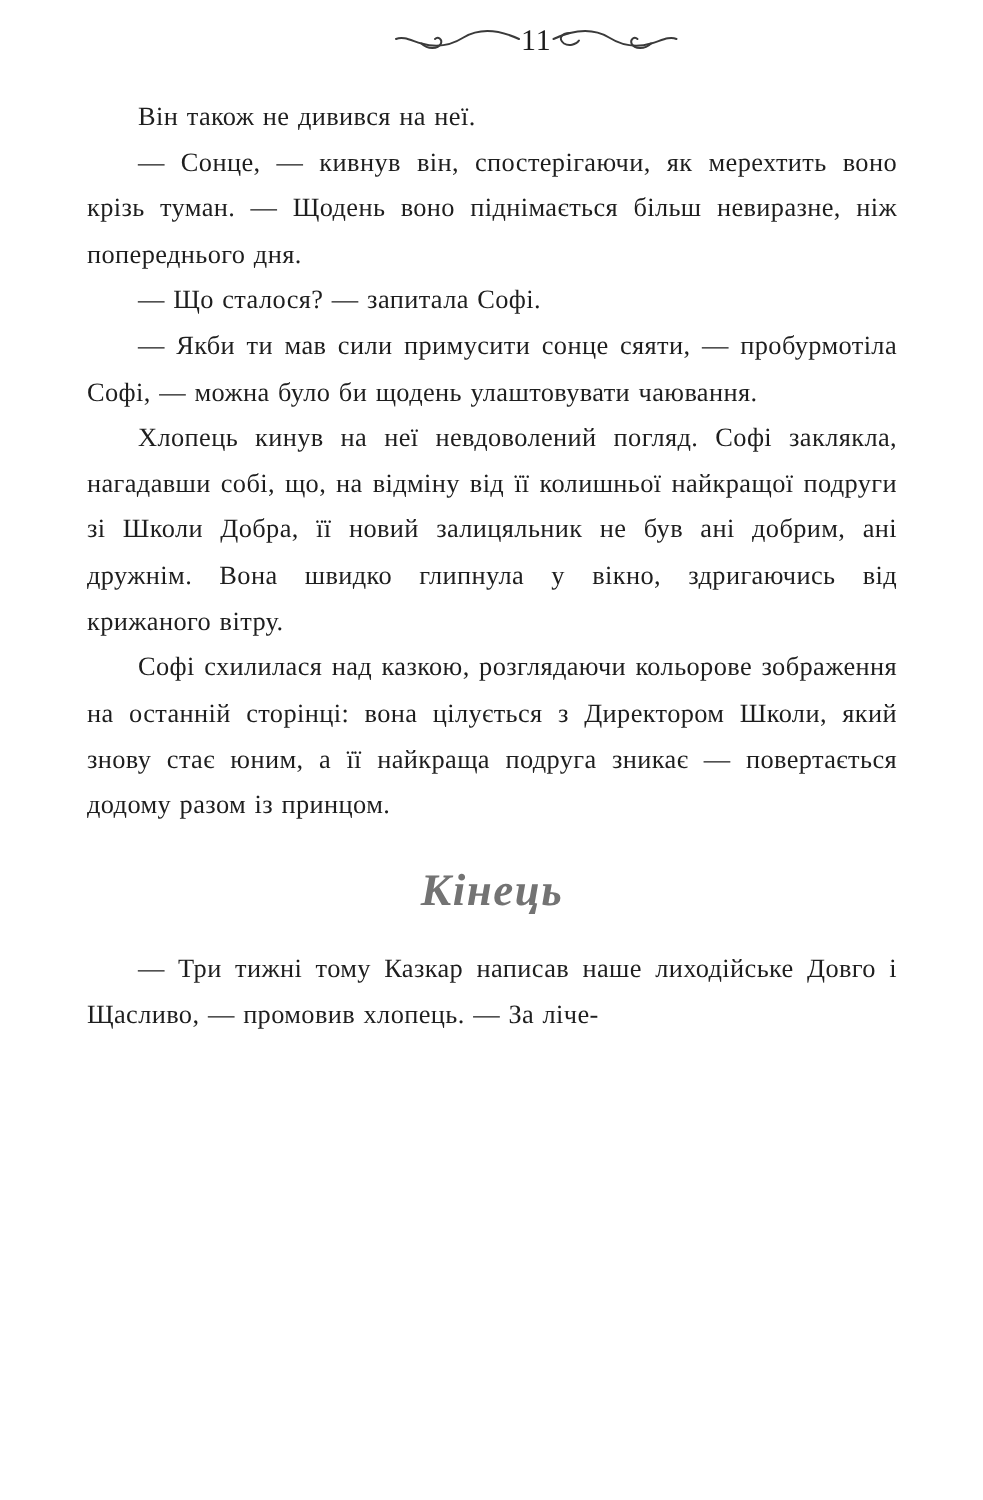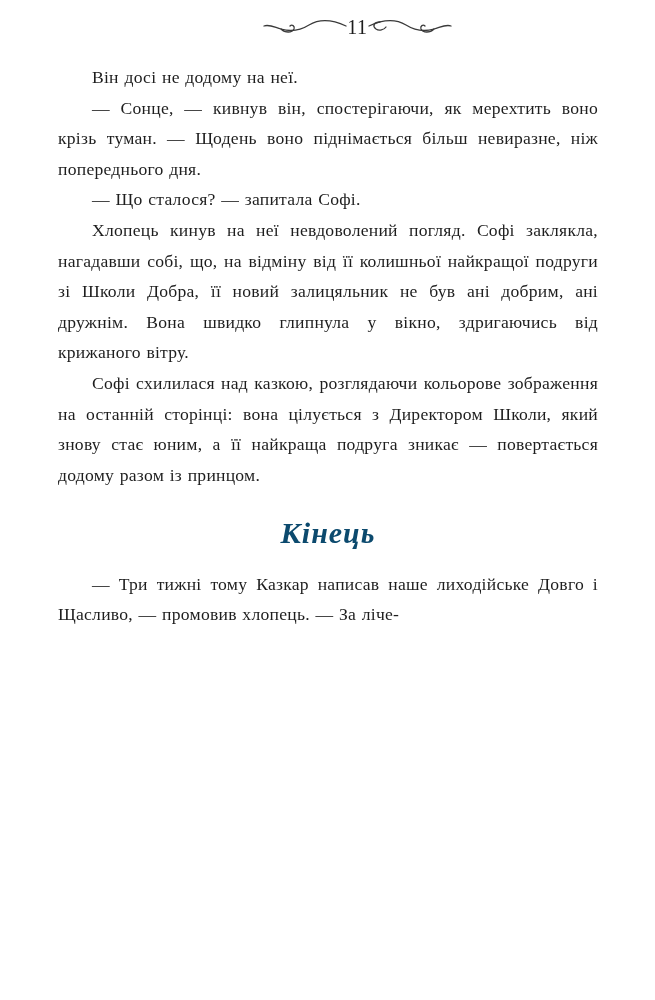--- a/index.html
+++ b/index.html
@@ -64,21 +64,21 @@
     text-indent: 0;
   }
 
   
   .chapter-title {
     margin: 16px 0 10px 0;
     text-align: center;
     font-size: 30px;
     font-style: italic;
     font-family: "Liberation Serif", "DejaVu Serif", serif;
-    color: #0c4a6e;
+    color: #737373;
     letter-spacing: 1px;
   }
 
   .after-title {
     margin-top: 6px;
   }
 </style>
 </head>
 <body>
 
@@ -99,23 +99,24 @@
         <svg class="orn" width="86" height="20" viewBox="0 0 86 20" aria-hidden="true">
           <path d="M1 9 C16 2, 28 2, 38 8 C46 13, 56 15, 66 12 C73 10, 78 7, 83 9" fill="none" stroke="#3a3a3a" stroke-width="1.3" stroke-linecap="round"></path>
           <path d="M66 12 C62 16, 55 16, 53 12 C52 9, 55 7, 57 9" fill="none" stroke="#3a3a3a" stroke-width="1.3" stroke-linecap="round"></path>
           <path d="M12 5 C6 5, 4 9, 8 12 C11 14, 16 13, 18 10" fill="none" stroke="#3a3a3a" stroke-width="1.3" stroke-linecap="round"></path>
         </svg>
       </span>
     </div>
   </div>
 
   <div class="body-text">
-    <p class="indent">Він досі не додому на неї.</p>
+    <p class="indent">Він також не дивився на неї.</p>
     <p class="indent">— Сонце, — кивнув він, спостерігаючи, як мерехтить воно крізь туман. — Щодень воно піднімається більш невиразне, ніж попереднього дня.</p>
     <p class="indent">— Що сталося? — запитала Софі.</p>
+    <p class="indent">— Якби ти мав сили примусити сонце сяяти, — пробурмотіла Софі, — можна було би щодень улаштовувати чаювання.</p>
     <p class="indent">Хлопець кинув на неї невдоволений погляд. Софі заклякла, нагадавши собі, що, на відміну від її колишньої найкращої подруги зі Школи Добра, її новий залицяльник не був ані добрим, ані дружнім. Вона швидко глипнула у вікно, здригаючись від крижаного вітру.</p>
     <p class="indent">Софі схилилася над казкою, розглядаючи кольорове зображення на останній сторінці: вона цілується з Директором Школи, який знову стає юним, а її найкраща подруга зникає — повертається додому разом із принцом.</p>
 
     <h2 class="chapter-title">Кінець</h2>
 
     <p class="indent after-title">— Три тижні тому Казкар написав наше лиходійське Довго і Щасливо, — промовив хлопець. — За ліче-</p>
   </div>
 
 </div>
 

